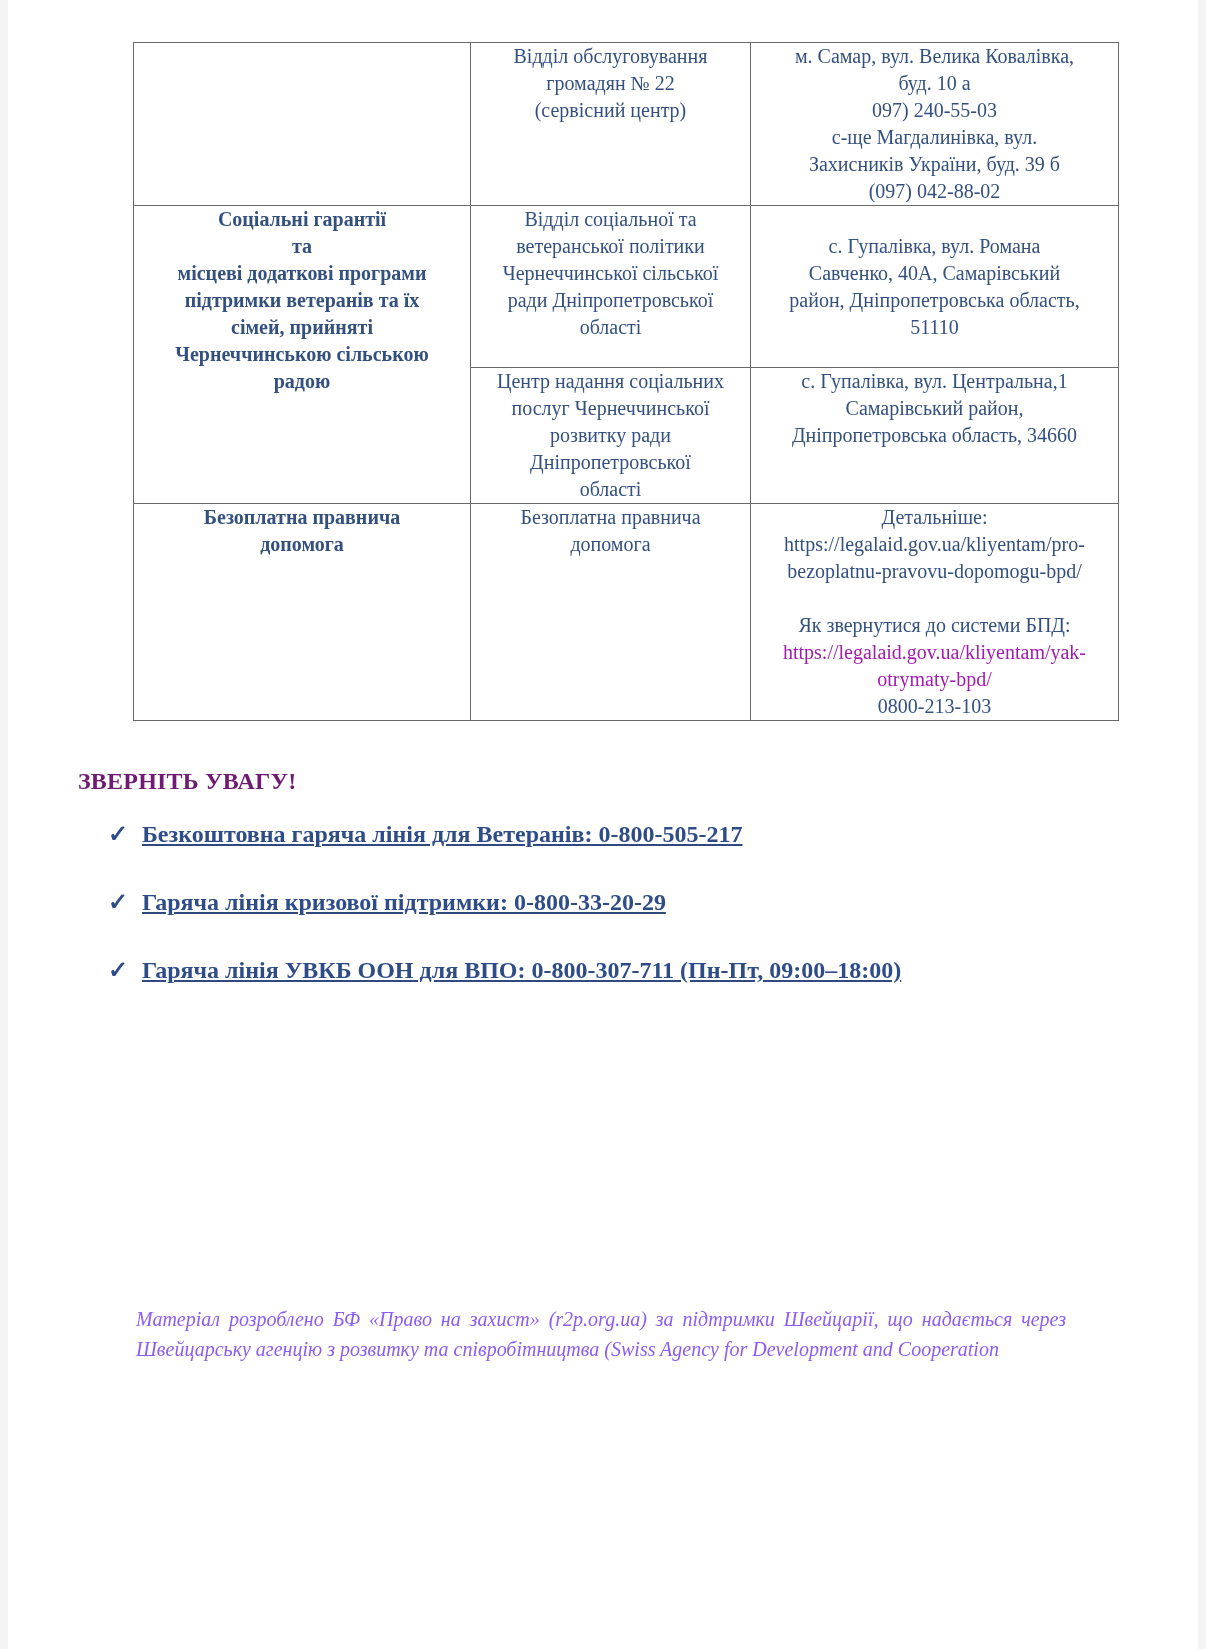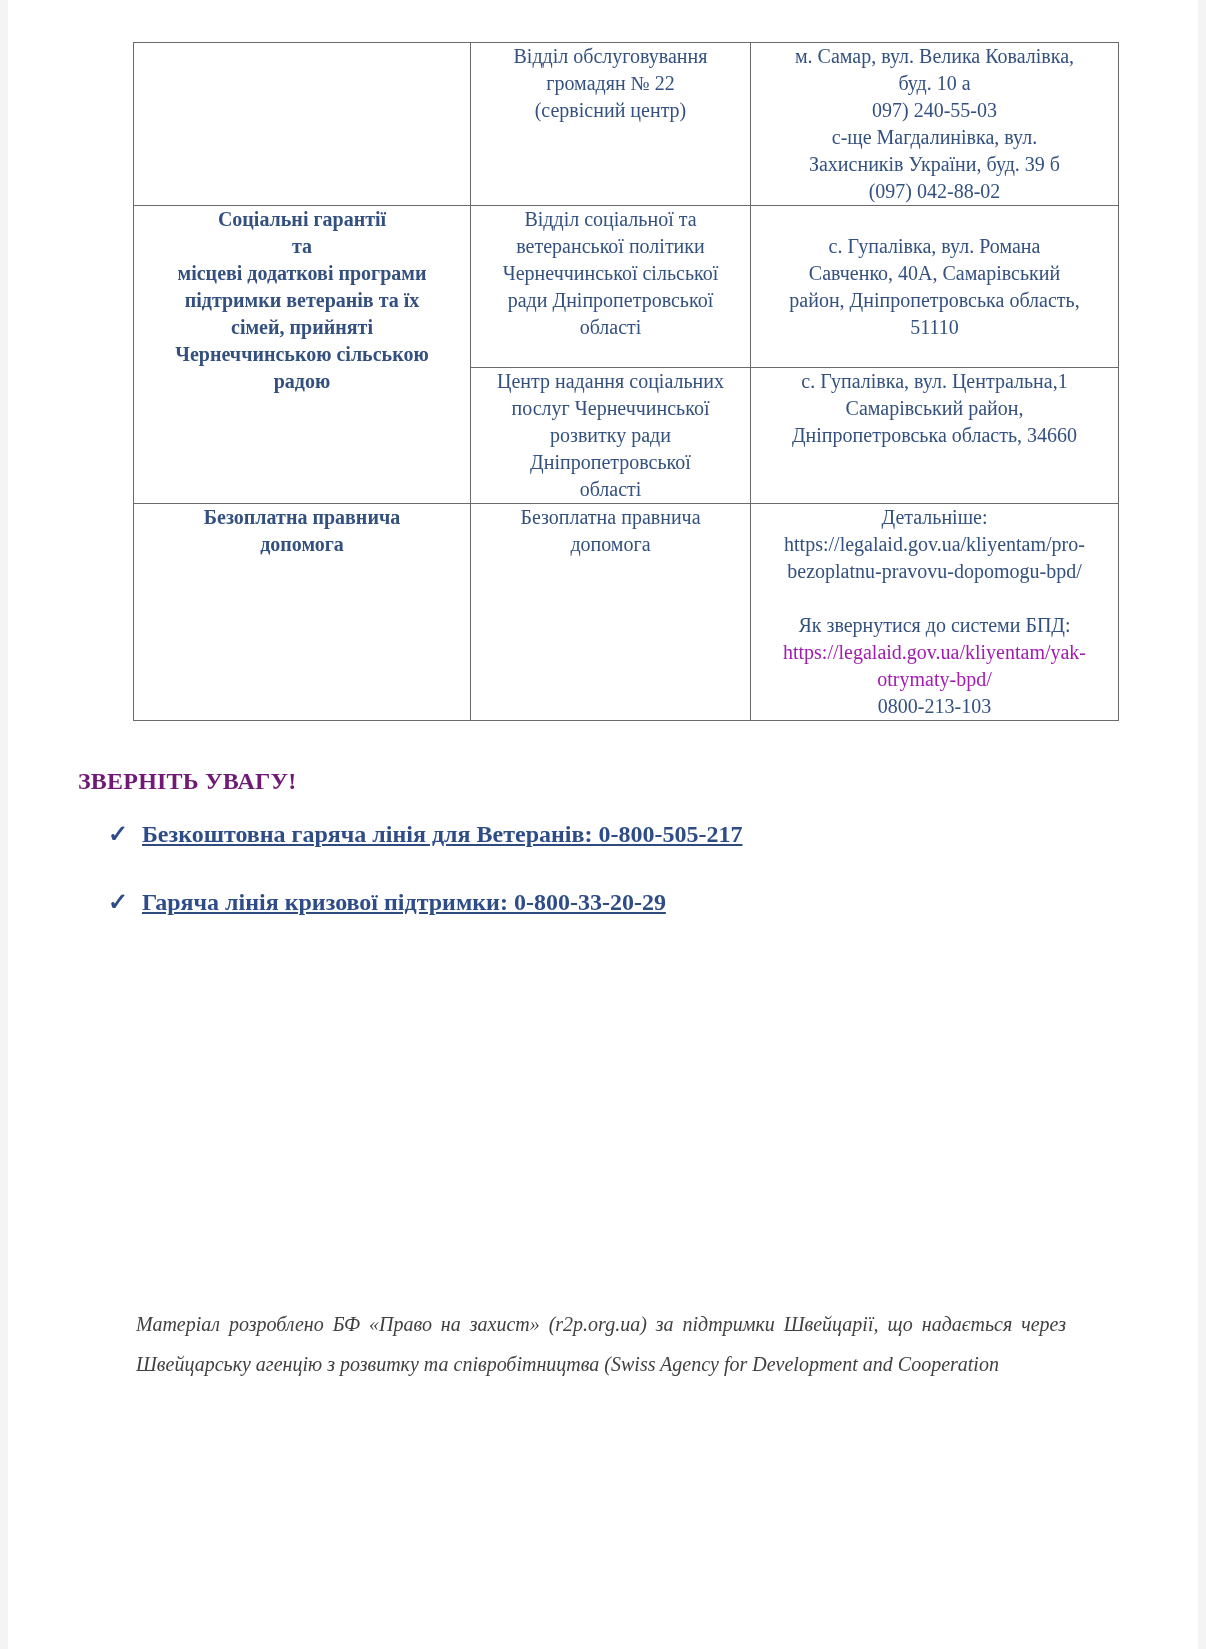--- a/index.html
+++ b/index.html
@@ -48,22 +48,22 @@
   }
   ul.hotlines li {
     font-size: 24px; font-weight: bold; color: #2e4c88;
     height: 68px; line-height: 28px;
     white-space: nowrap;
   }
   ul.hotlines li .check { display: inline-block; width: 34px; font-weight: bold; }
   .footer {
     position: absolute; left: 128px; top: 1304px;
     width: 930px;
-    font-style: italic; font-size: 20px; line-height: 40px;
-    color: #404040;
+    font-style: italic; font-size: 20px; line-height: 30px;
+    color: #8b5cf6;
     text-align: justify;
   }
 </style>
 </head>
 <body>
 
 <div class="page">
 
   <table class="info">
     <tbody>
@@ -143,16 +143,17 @@
       </td>
     </tr>
   </tbody>
     </table>
 
   <div class="attention">ЗВЕРНІТЬ УВАГУ!</div>
 
   <ul class="hotlines">
     <li><span class="check">✓</span><span>Безкоштовна гаряча лінія для Ветеранів: 0-800-505-217</span></li>
     <li><span class="check">✓</span><span>Гаряча лінія кризової підтримки: 0-800-33-20-29</span></li>
+    <li><span class="check">✓</span><span>Гаряча лінія УВКБ ООН для ВПО: 0-800-307-711 (Пн-Пт, 09:00–18:00)</span></li>
   </ul>
 
   <div class="footer">Матеріал розроблено  БФ «Право на захист» (r2p.org.ua) за підтримки Швейцарії, що надається через Швейцарську агенцію з розвитку та співробітництва (Swiss Agency for Development and Cooperation</div>
 </div>
 
 </body></html>

